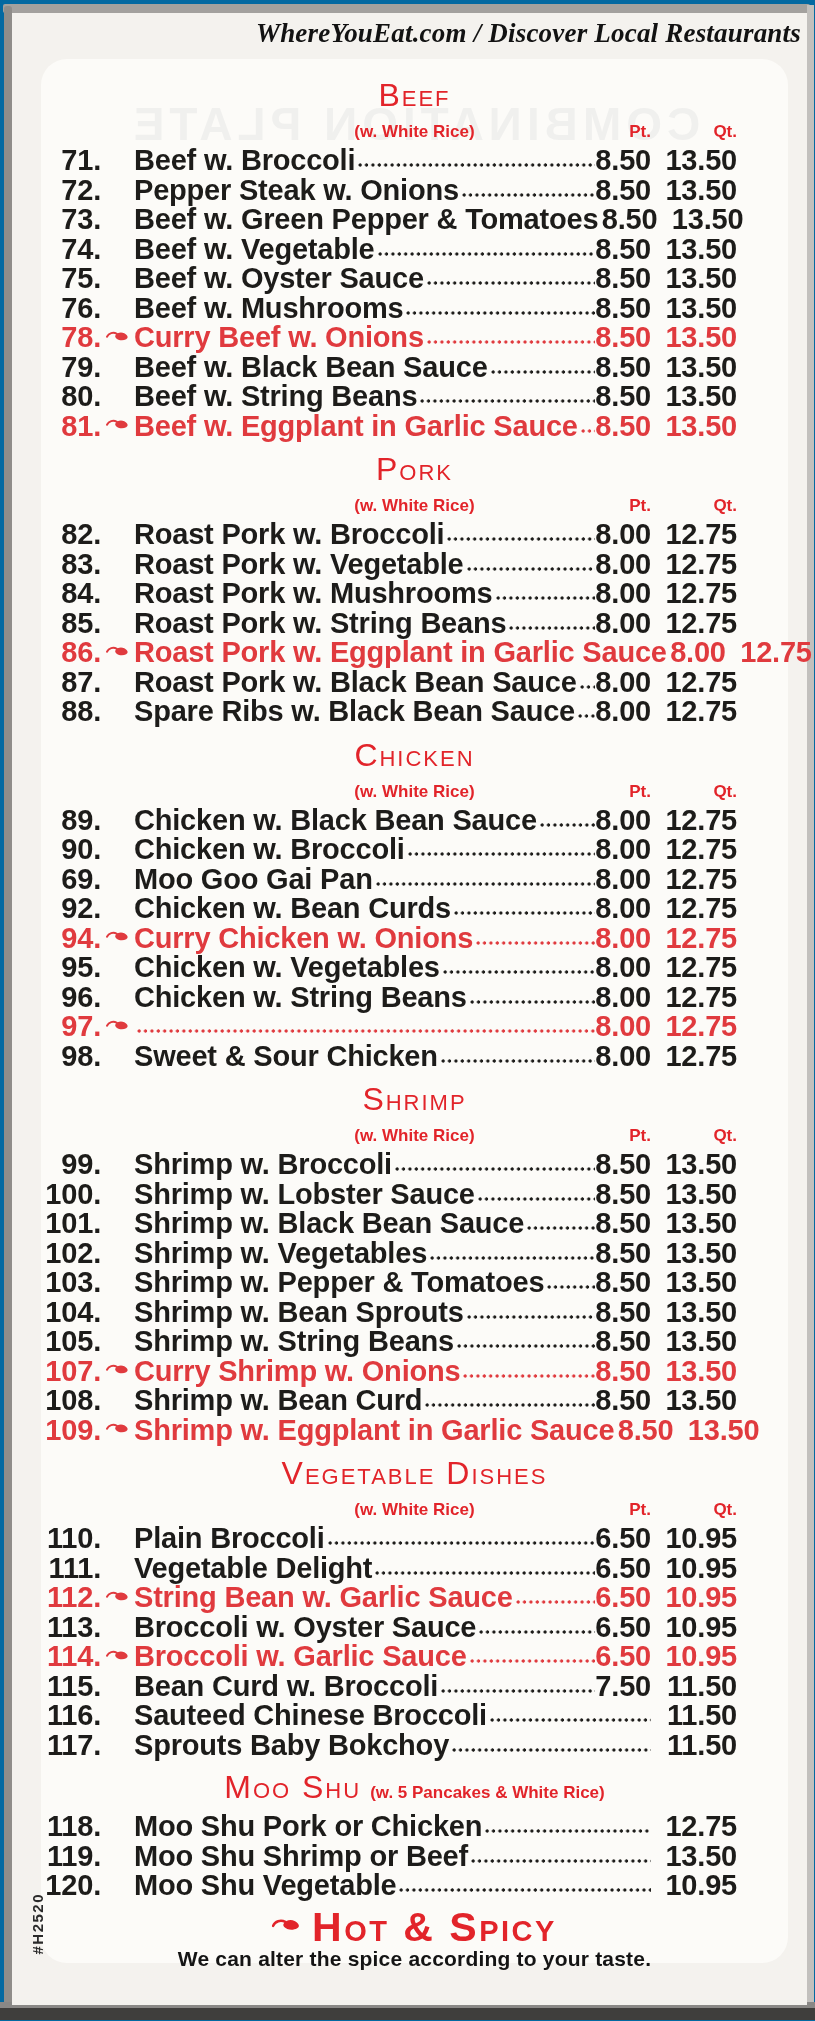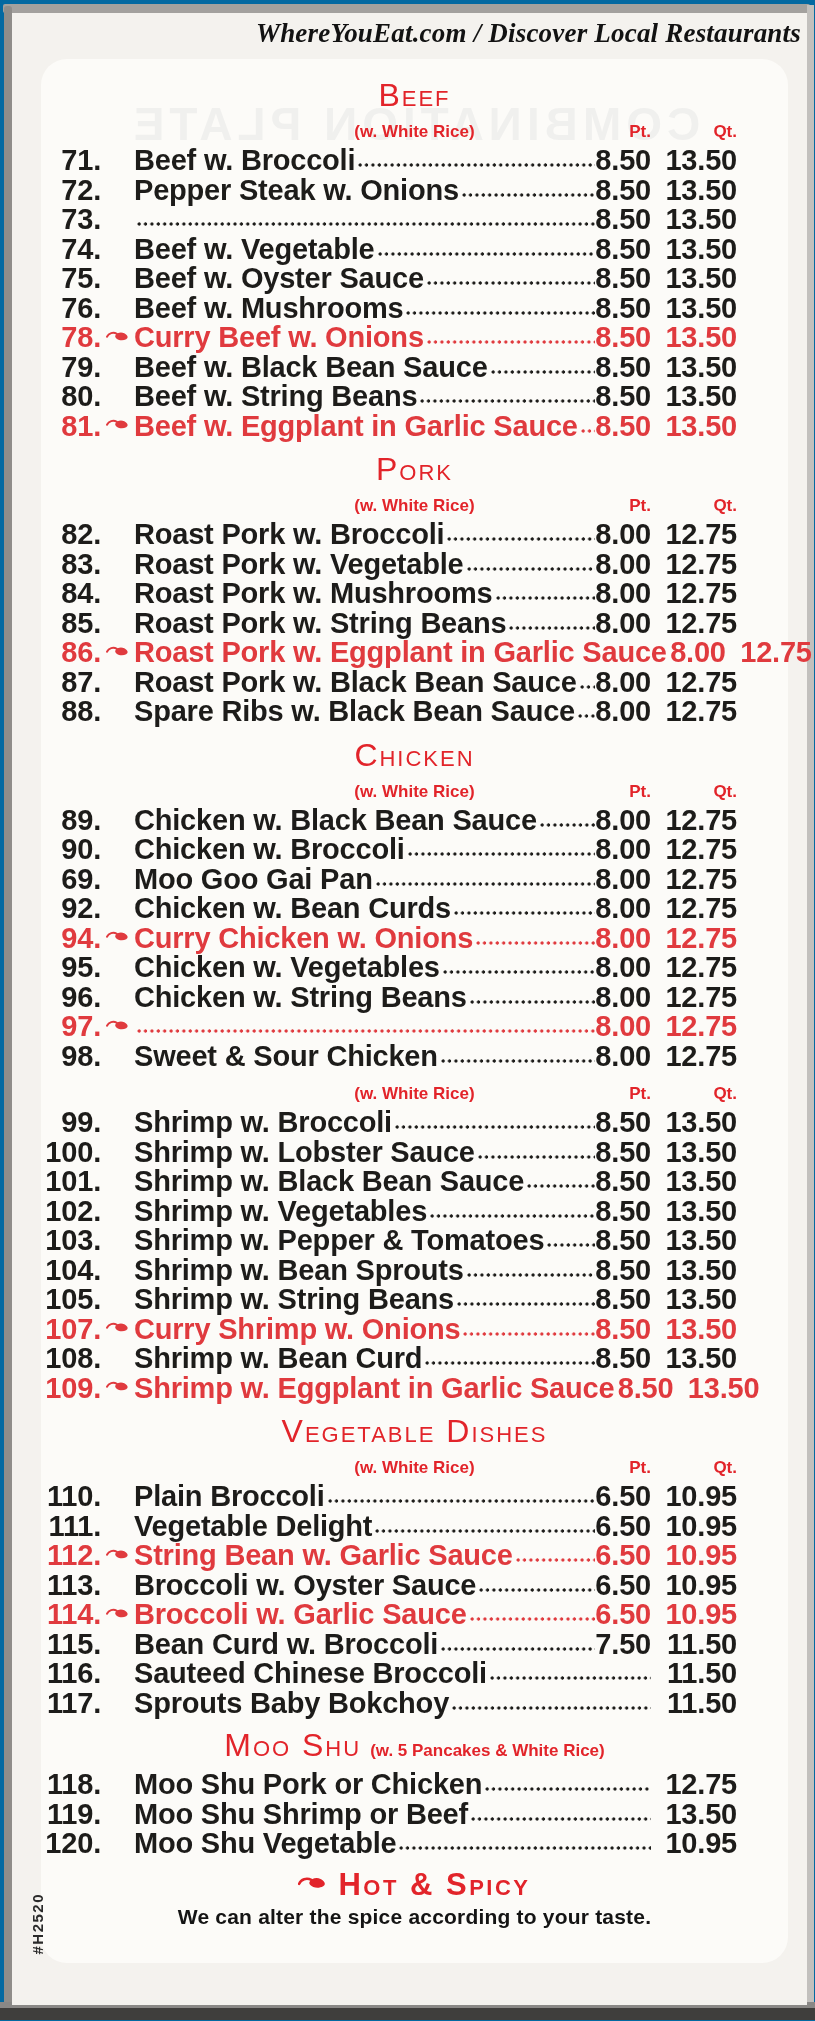--- a/index.html
+++ b/index.html
@@ -41,21 +41,21 @@
   .pepper-slot svg{display:block;}
   .name{white-space:nowrap;flex:0 0 auto;}
   .dots{flex:1 1 auto;align-self:stretch;margin-left:3px;
     background-image:radial-gradient(circle at 2.2px 50%, var(--ink) 1.55px, transparent 2px);
     background-size:6.4px 4.4px;background-repeat:repeat-x;background-position:left calc(100% - 6px);}
   .row.spicy .dots{background-image:radial-gradient(circle at 2.2px 50%, var(--item-red) 1.55px, transparent 2px);}
   .pt{width:56px;text-align:right;flex:0 0 auto;}
   .qt{width:86px;text-align:right;flex:0 0 auto;}
   
   .hot-spicy{margin-top:10px;display:flex;justify-content:center;align-items:center;gap:10px;}
-  .hs-title{font-variant:small-caps;font-weight:700;font-size:31px;letter-spacing:2.5px;color:var(--header-red);line-height:36px;}
+  .hs-title{font-variant:small-caps;font-weight:700;font-size:41px;letter-spacing:2.5px;color:var(--header-red);line-height:36px;}
   .hs-pepper{color:var(--header-red);transform:rotate(-6deg);}
   .tagline{margin-top:2px;text-align:center;font-weight:700;font-size:21px;color:#141414;letter-spacing:0.2px;}
   .side-code{position:absolute;left:17px;bottom:50px;writing-mode:vertical-rl;transform:rotate(180deg);
     font-weight:700;font-size:15px;color:#2a2a2a;letter-spacing:1.5px;}
 </style>
 </head>
 <body>
 
 <div class="scan">
   <div class="edge edge-top"></div>
@@ -87,20 +87,21 @@
                   <span class="num">72.</span>
                   <span class="pepper-slot"></span>
                   <span class="name">Pepper Steak w. Onions</span>
                   <span class="dots"></span>
                   <span class="pt">8.50</span>
                   <span class="qt">13.50</span>
                 </div>
                 <div class="row">
                   <span class="num">73.</span>
                   <span class="pepper-slot"></span>
+                  <span class="name">Beef w. Green Pepper &amp; Tomatoes</span>
                   <span class="dots"></span>
                   <span class="pt">8.50</span>
                   <span class="qt">13.50</span>
                 </div>
                 <div class="row">
                   <span class="num">74.</span>
                   <span class="pepper-slot"></span>
                   <span class="name">Beef w. Vegetable</span>
                   <span class="dots"></span>
                   <span class="pt">8.50</span>
@@ -314,20 +315,21 @@
                   <span class="num">98.</span>
                   <span class="pepper-slot"></span>
                   <span class="name">Sweet &amp; Sour Chicken</span>
                   <span class="dots"></span>
                   <span class="pt">8.00</span>
                   <span class="qt">12.75</span>
                 </div>
               </div>
             </div>
             <div class="section">
+              <div class="sec-head"><span class="sec-title">Shrimp</span></div>
               <div class="sec-sub"><span>(w. White Rice)</span><span class="lab lab-pt">Pt.</span><span class="lab lab-qt">Qt.</span></div>
               <div class="rows">
                 <div class="row">
                   <span class="num">99.</span>
                   <span class="pepper-slot"></span>
                   <span class="name">Shrimp w. Broccoli</span>
                   <span class="dots"></span>
                   <span class="pt">8.50</span>
                   <span class="qt">13.50</span>
                 </div>

